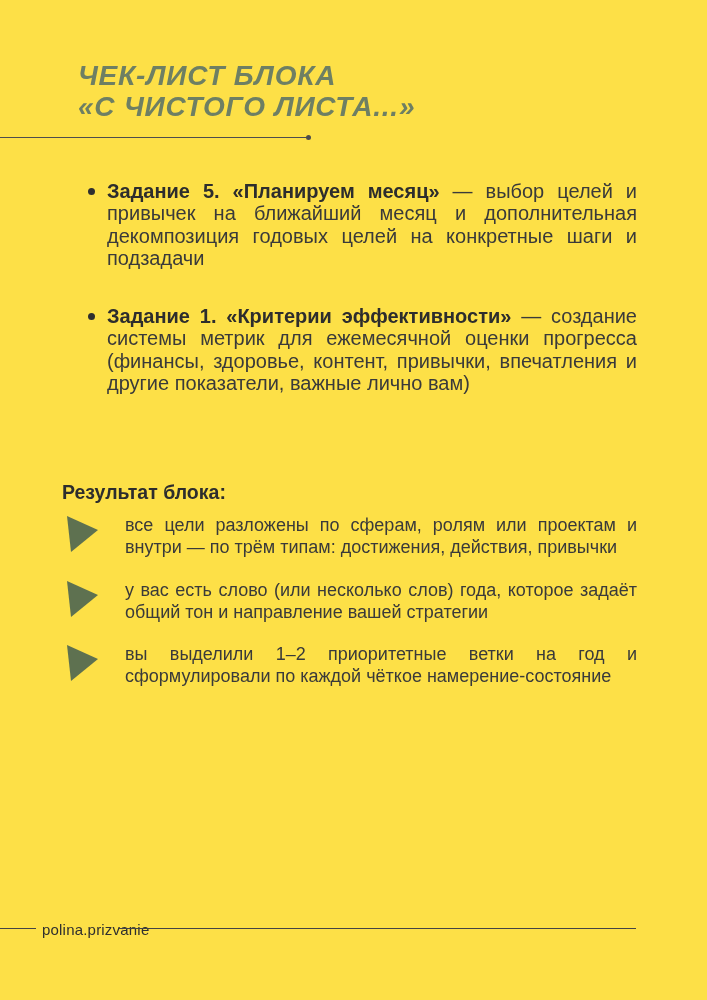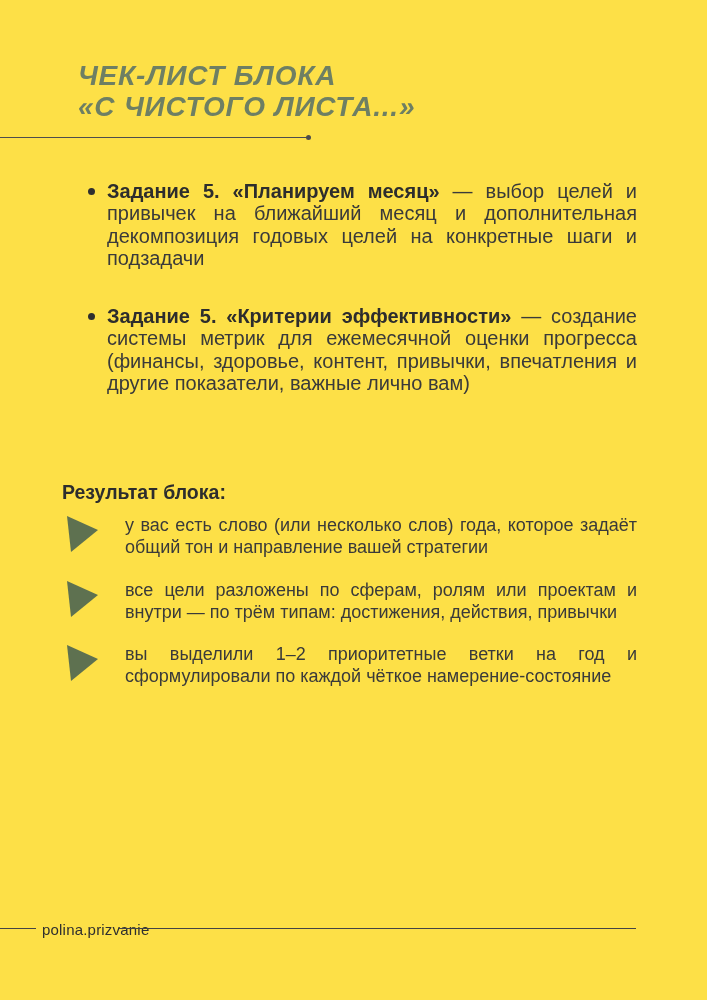--- a/index.html
+++ b/index.html
@@ -154,49 +154,49 @@
   <div class="task-list">
 
     <div class="task-item">
       <span class="bullet-dot"></span>
       <span class="task-title">Задание 5. «Планируем месяц»</span>
       <span>— выбор целей и привычек на ближайший месяц и дополнительная декомпозиция годовых целей на конкретные шаги и подзадачи</span>
     </div>
 
     <div class="task-item">
       <span class="bullet-dot"></span>
-      <span class="task-title">Задание 5. «Критерии эффективности»</span>
+      <span class="task-title">Задание 1. «Критерии эффективности»</span>
       <span>— создание системы метрик для ежемесячной оценки прогресса (финансы, здоровье, контент, привычки, впечатления и другие показатели, важные лично вам)</span>
     </div>
 
 
   </div>
 
   <div class="results-heading">Результат блока:</div>
 
   <div class="result-list">
+
+    <div class="result-item">
+      <svg class="triangle-marker" viewBox="0 0 32 38" xmlns="http://www.w3.org/2000/svg">
+          <polygon points="0,1 31,15 4,37" fill="#5e7150"></polygon>
+        </svg>
+      <span>все цели разложены по сферам, ролям или проектам и внутри — по трём типам: достижения, действия, привычки</span>
+    </div>
 
     <div class="result-item">
       <svg class="triangle-marker" viewBox="0 0 32 38" xmlns="http://www.w3.org/2000/svg">
           <polygon points="0,1 31,15 4,37" fill="#5e7150"></polygon>
         </svg>
       <span>у вас есть слово (или несколько слов) года, которое задаёт общий тон и направление вашей стратегии</span>
     </div>
 
     <div class="result-item">
       <svg class="triangle-marker" viewBox="0 0 32 38" xmlns="http://www.w3.org/2000/svg">
           <polygon points="0,1 31,15 4,37" fill="#5e7150"></polygon>
         </svg>
-      <span>все цели разложены по сферам, ролям или проектам и внутри — по трём типам: достижения, действия, привычки</span>
-    </div>
-
-    <div class="result-item">
-      <svg class="triangle-marker" viewBox="0 0 32 38" xmlns="http://www.w3.org/2000/svg">
-          <polygon points="0,1 31,15 4,37" fill="#5e7150"></polygon>
-        </svg>
       <span>вы выделили 1–2 приоритетные ветки на год и сформулировали по каждой чёткое намерение-состояние</span>
     </div>
 
 
   </div>
 
   <div class="footer-rule-left"></div>
   <div class="footer-handle">polina.prizvanie</div>
   <div class="footer-rule-right"></div>
 

